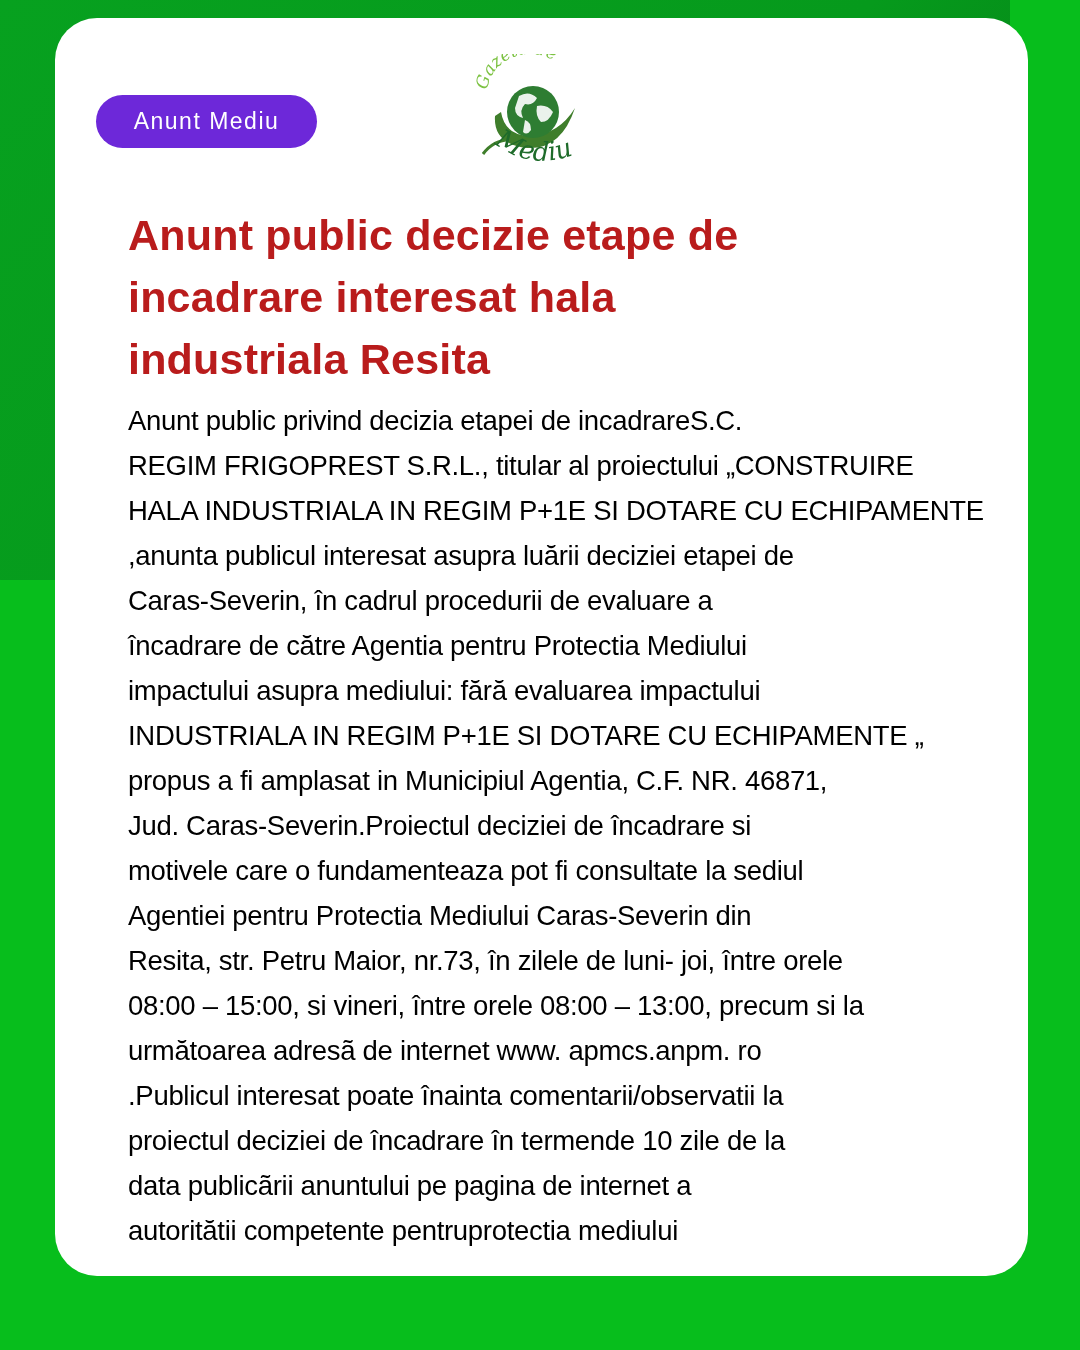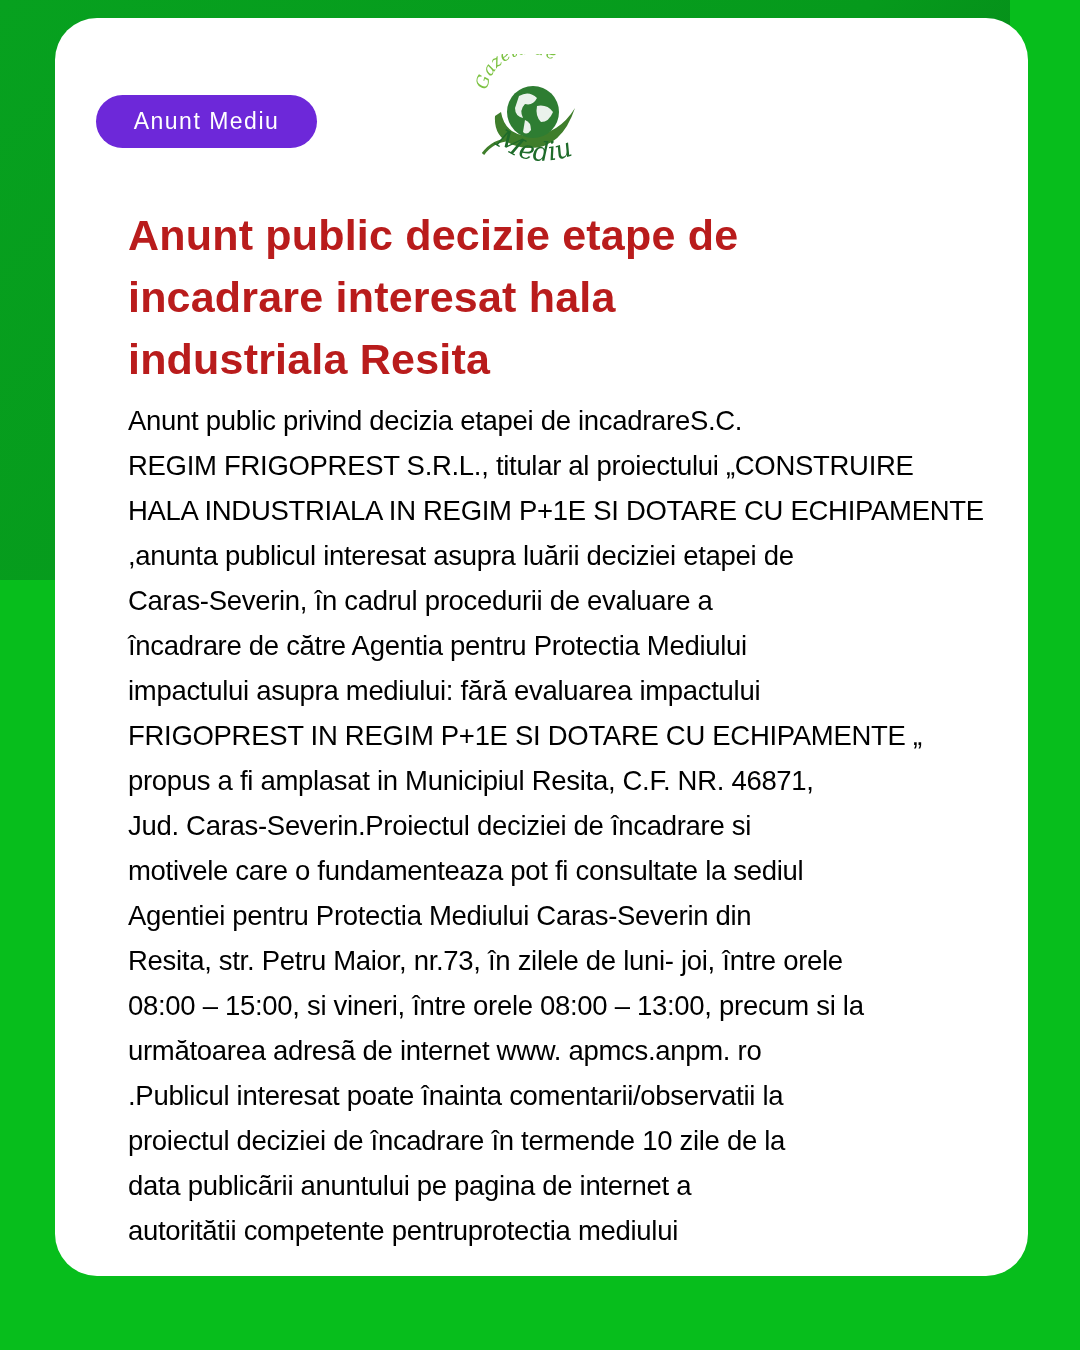--- a/index.html
+++ b/index.html
@@ -78,22 +78,22 @@
   </h1>
 
   <div class="body-text">
     <span>Anunt public privind decizia etapei de incadrareS.C.</span>
     <span>REGIM FRIGOPREST S.R.L., titular al proiectului „CONSTRUIRE</span>
     <span>HALA INDUSTRIALA IN REGIM P+1E SI DOTARE CU ECHIPAMENTE</span>
     <span>,anunta publicul interesat asupra luării deciziei etapei de</span>
     <span>Caras-Severin, în cadrul procedurii de evaluare a</span>
     <span>încadrare de către Agentia pentru Protectia Mediului</span>
     <span>impactului asupra mediului: fără evaluarea impactului</span>
-    <span>FRIGOPREST IN REGIM P+1E SI DOTARE CU ECHIPAMENTE „</span>
-    <span>propus a fi amplasat in Municipiul Resita, C.F. NR. 46871,</span>
+    <span>INDUSTRIALA IN REGIM P+1E SI DOTARE CU ECHIPAMENTE „</span>
+    <span>propus a fi amplasat in Municipiul Agentia, C.F. NR. 46871,</span>
     <span>Jud. Caras-Severin.Proiectul deciziei de încadrare si</span>
     <span>motivele care o fundamenteaza pot fi consultate la sediul</span>
     <span>Agentiei pentru Protectia Mediului Caras-Severin din</span>
     <span>Resita, str. Petru Maior, nr.73, în zilele de luni- joi, între orele</span>
     <span>08:00 – 15:00, si vineri, între orele 08:00 – 13:00, precum si la</span>
     <span>următoarea adresã de internet www. apmcs.anpm. ro</span>
     <span>.Publicul interesat poate înainta comentarii/observatii la</span>
     <span>proiectul deciziei de încadrare în termende 10 zile de la</span>
     <span>data publicãrii anuntului pe pagina de internet a</span>
     <span>autoritătii competente pentruprotectia mediului</span>

